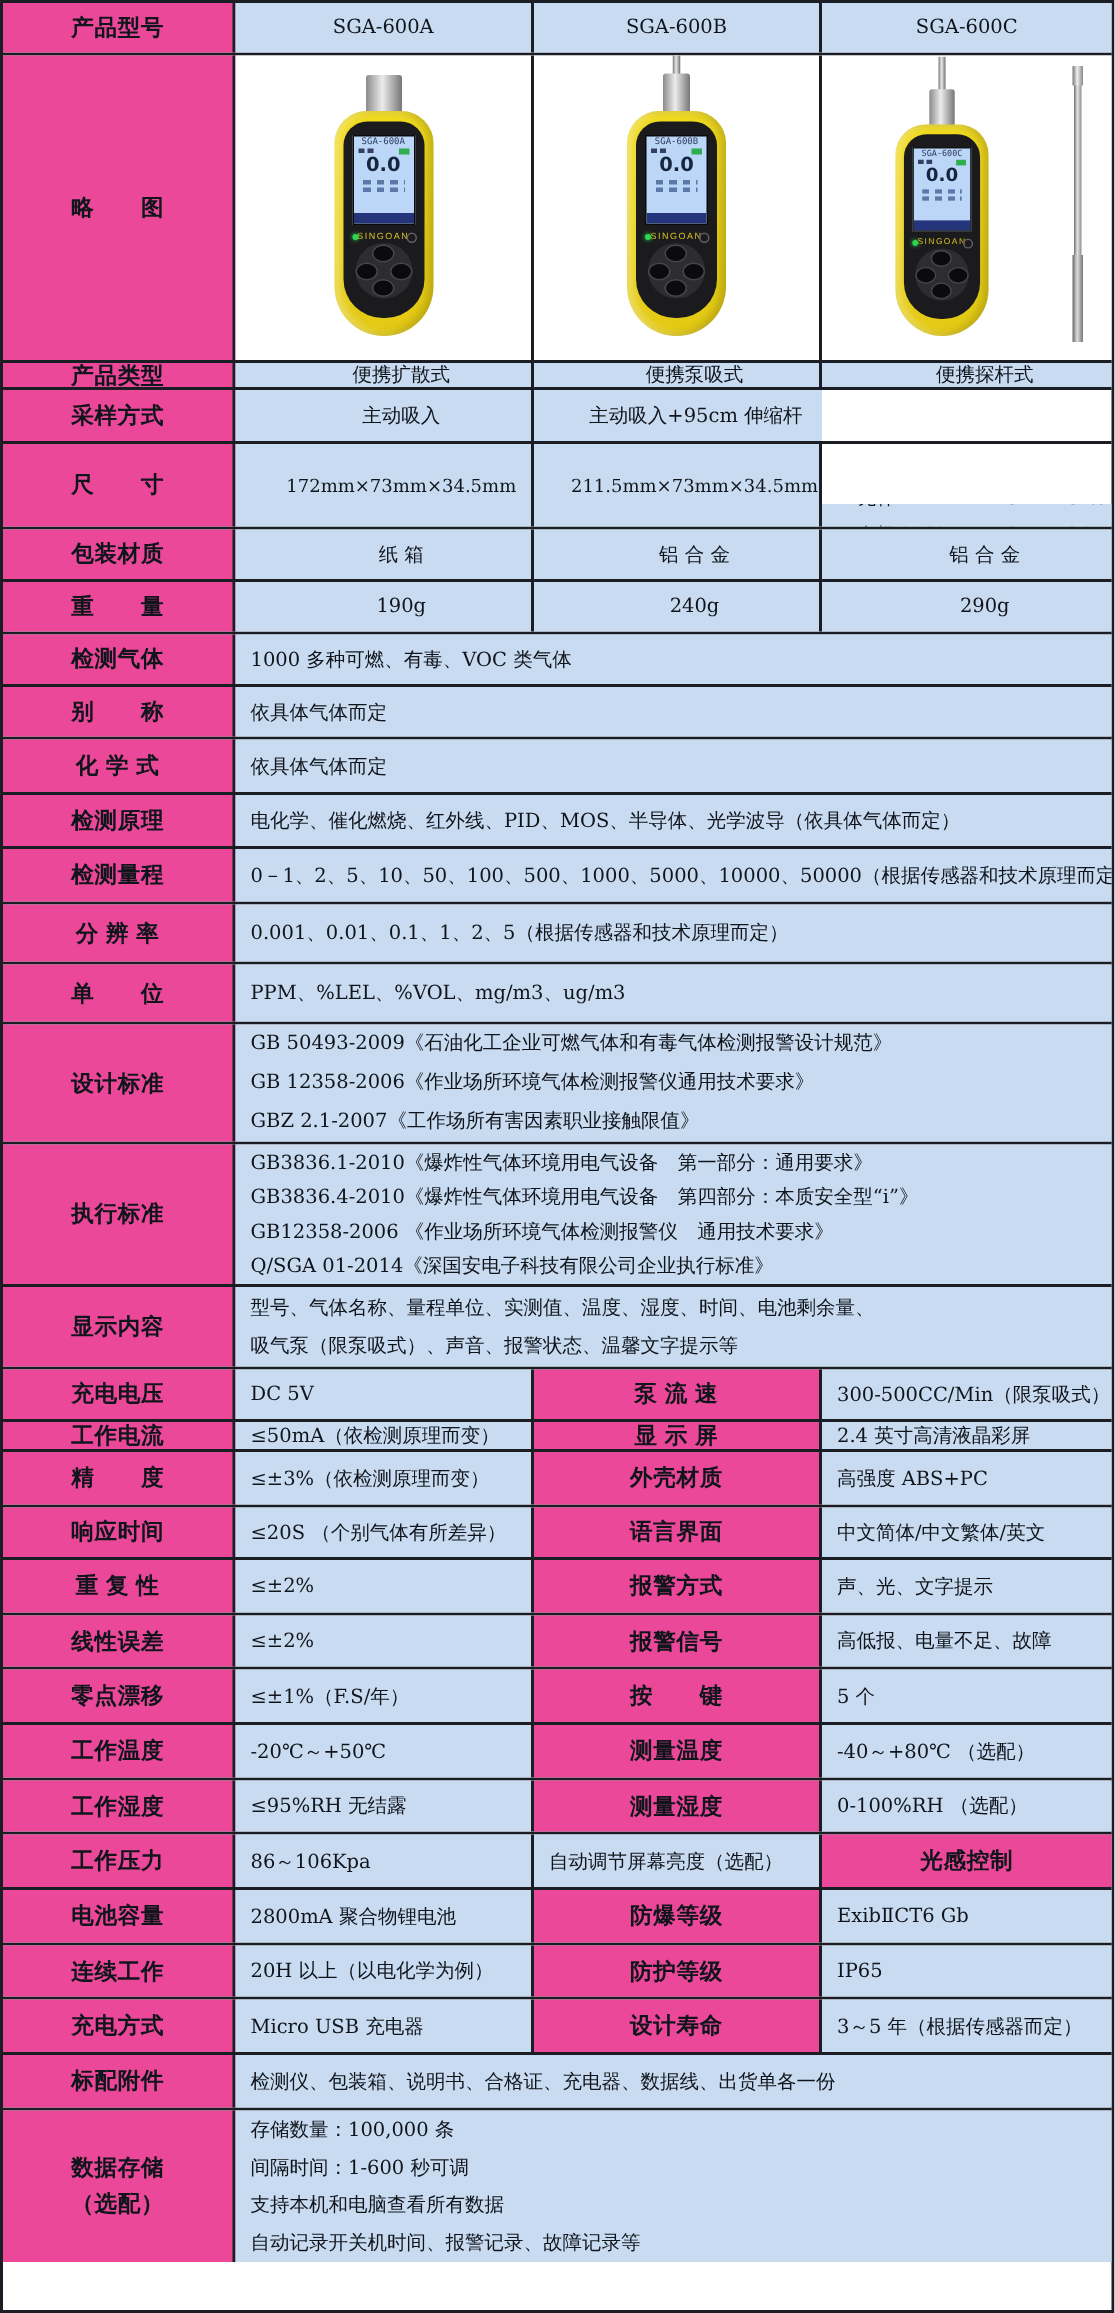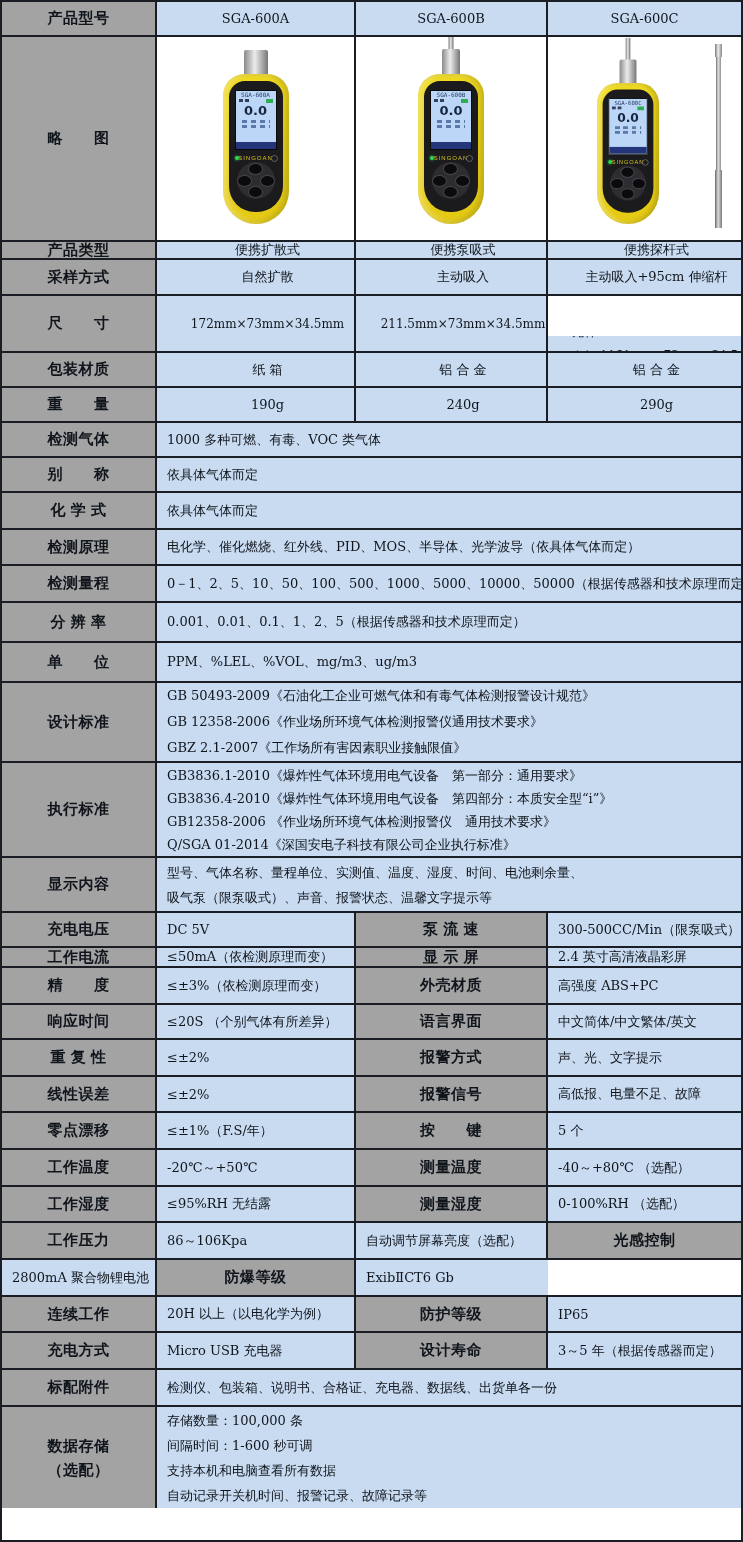--- a/index.html
+++ b/index.html
@@ -4,21 +4,21 @@
 <style>
   html,body{margin:0;padding:0;background:#fff;}
   body{width:743px;height:1542px;overflow:hidden;font-family:"Liberation Sans","DejaVu Sans",sans-serif;}
   .table{width:743px;height:1542px;box-sizing:border-box;border:2px solid #1a1d24;background:#fff;}
   .row{display:grid;box-sizing:border-box;border-bottom:2px solid #1a1d24;}
   .row:last-child{border-bottom:none;}
   .cols4{grid-template-columns:155px 199px 192px 193px;}
   .cols2{grid-template-columns:155px 1fr;}
   .cell{box-sizing:border-box;border-right:2px solid #1a1d24;display:flex;align-items:center;justify-content:center;overflow:hidden;}
   .cell:last-child{border-right:none;}
-  .lbl{background:#a3a3a3;font-weight:bold;font-size:15px;color:#10151c;text-align:center;letter-spacing:.5px;}
+  .lbl{background:#ec4899;font-weight:bold;font-size:15px;color:#10151c;text-align:center;letter-spacing:.5px;}
   .val{background:#c9dbf1;font-size:13px;color:#10151c;font-family:"DejaVu Serif","Liberation Serif",serif;}
   .left{justify-content:flex-start;padding-left:10px;}
   .center{justify-content:center;text-align:left;padding-left:24px;}
   .imgcell{background:#ffffff;position:relative;}
   .nowrap{white-space:nowrap;}
   .dim{font-size:12px;}
   .stack{flex-direction:column;align-items:flex-start;justify-content:center;}
   .stack div{white-space:nowrap;}
   .lh26 div{line-height:26px;}
   .lh23 div{line-height:23px;}
@@ -178,21 +178,20 @@
 
   <div class="row cols4 rh32">
     <div class="cell lbl">产品类型</div>
     <div class="cell val center">便携扩散式</div>
     <div class="cell val center">便携泵吸式</div>
     <div class="cell val center">便携探杆式</div>
   </div>
 
   <div class="row cols4 rh36">
     <div class="cell lbl">采样方式</div>
-    <div class="cell val center">自然扩散</div>
     <div class="cell val center">主动吸入</div>
     <div class="cell val center">主动吸入+95cm 伸缩杆</div>
   </div>
 
   <div class="row cols4 rh57">
     <div class="cell lbl">尺　　寸</div>
     <div class="cell val center dim">172mm×73mm×34.5mm</div>
     <div class="cell val center dim">211.5mm×73mm×34.5mm</div>
     <div class="cell val stack dim lh24" style="padding-left:24px;margin-top:40px;">
       <div>无杆：211mm×73mm×34.5mm</div>
@@ -324,20 +323,21 @@
     <div class="cell lbl">测量湿度</div>
     <div class="cell val left nowrap">0-100%RH （选配）</div>
   </div>
   <div class="row cols4 rh37">
     <div class="cell lbl">工作压力</div>
     <div class="cell val left nowrap">86～106Kpa</div>
     <div class="cell val left nowrap">自动调节屏幕亮度（选配）</div>
     <div class="cell lbl">光感控制</div>
   </div>
   <div class="row cols4 rh37">
+    <div class="cell lbl">电池容量</div>
     <div class="cell val left nowrap">2800mA 聚合物锂电池</div>
     <div class="cell lbl">防爆等级</div>
     <div class="cell val left nowrap">ExibⅡCT6 Gb</div>
   </div>
   <div class="row cols4 rh36">
     <div class="cell lbl">连续工作</div>
     <div class="cell val left nowrap">20H 以上（以电化学为例）</div>
     <div class="cell lbl">防护等级</div>
     <div class="cell val left nowrap">IP65</div>
   </div>

